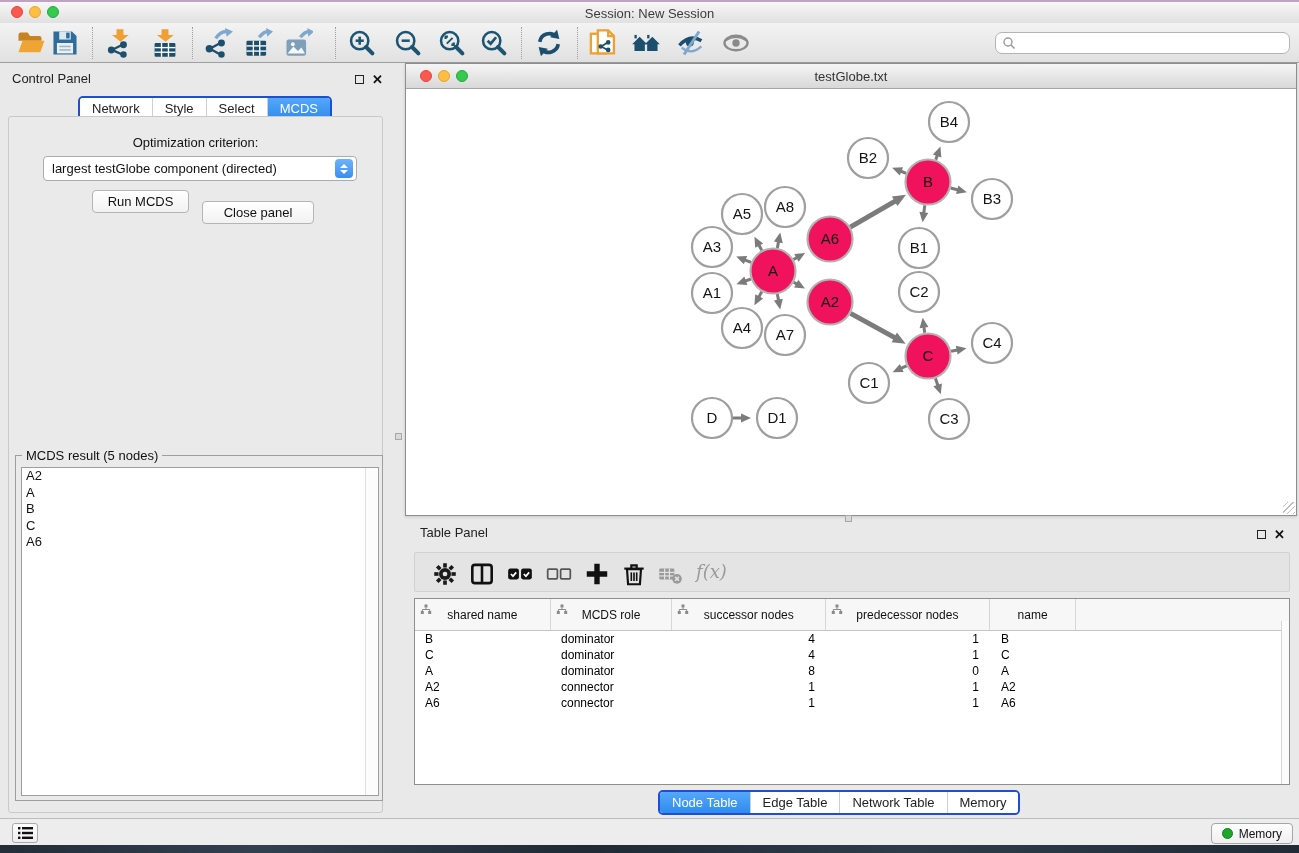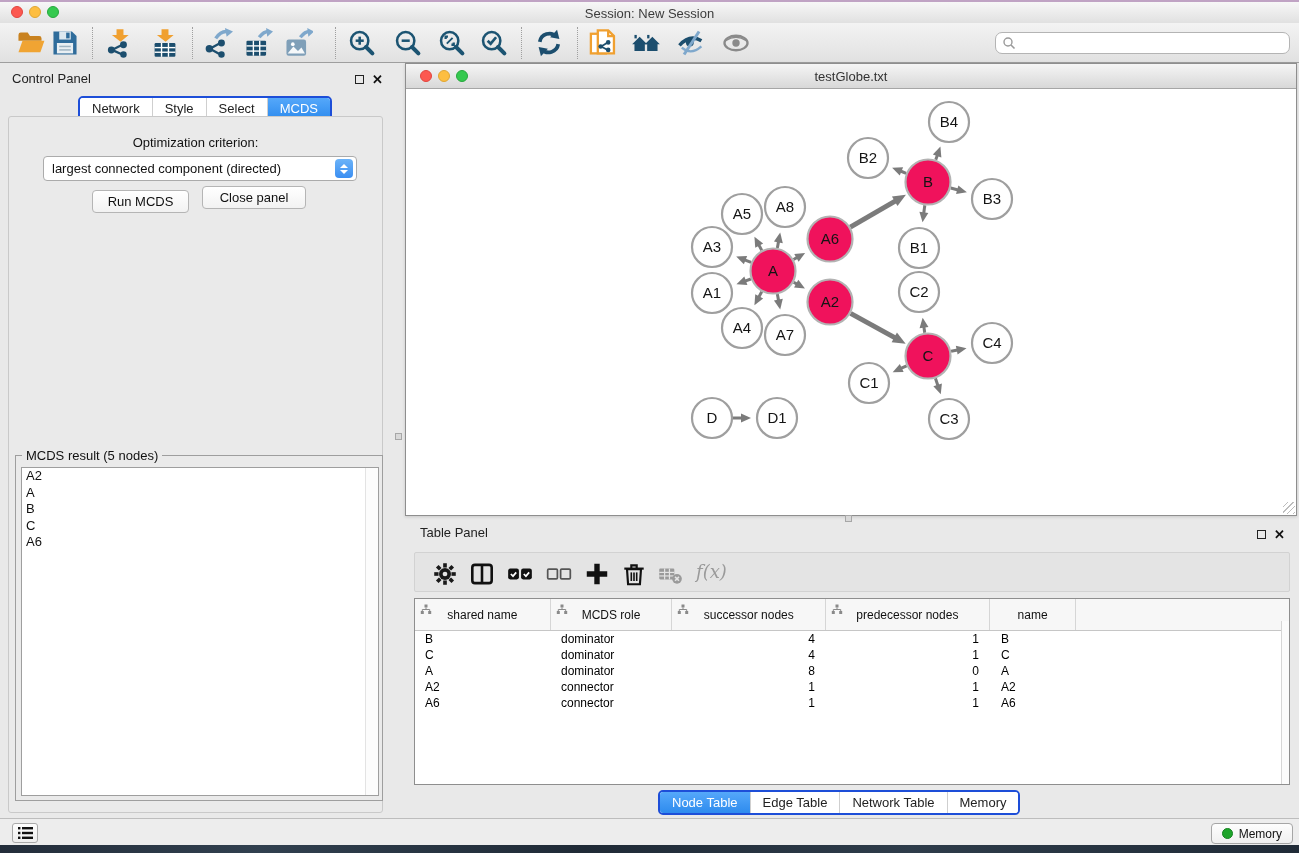--- a/index.html
+++ b/index.html
@@ -297,28 +297,28 @@
   </div>
   <div class="seg-group" style="left:78px; top:33px">
     <div class="seg-tab">Network</div>
     <div class="seg-tab">Style</div>
     <div class="seg-tab">Select</div>
     <div class="seg-tab selected">MCDS</div>
   </div>
   <div id="cp-pane" class="abs"></div>
   <div id="criterion-label" class="abs">Optimization criterion:</div>
   <div id="criterion-select" class="abs">
-    <div class="val">largest connected component (directed)</div>
+    <div class="val">largest testGlobe component (directed)</div>
     <div class="stepper">
         <div class="chev-up"></div>
         <div class="chev-dn"></div>
       </div>
   </div>
   <button class="push-btn" style="left:92px; top:127px; width:97px">Run MCDS</button>
-  <button class="push-btn" style="left:202px; top:123px; width:104px">Close panel</button>
+  <button class="push-btn" style="left:202px; top:138px; width:112px">Close panel</button>
 
   <div id="mcds-group" class="abs">
     <div id="mcds-group-title" class="abs">MCDS result (5 nodes)</div>
     <div id="mcds-list" class="abs">
       <div id="mcds-scroll"></div>
     <div class="mcds-item">A2</div>
         <div class="mcds-item">A</div>
         <div class="mcds-item">B</div>
         <div class="mcds-item">C</div>
         <div class="mcds-item">A6</div>

